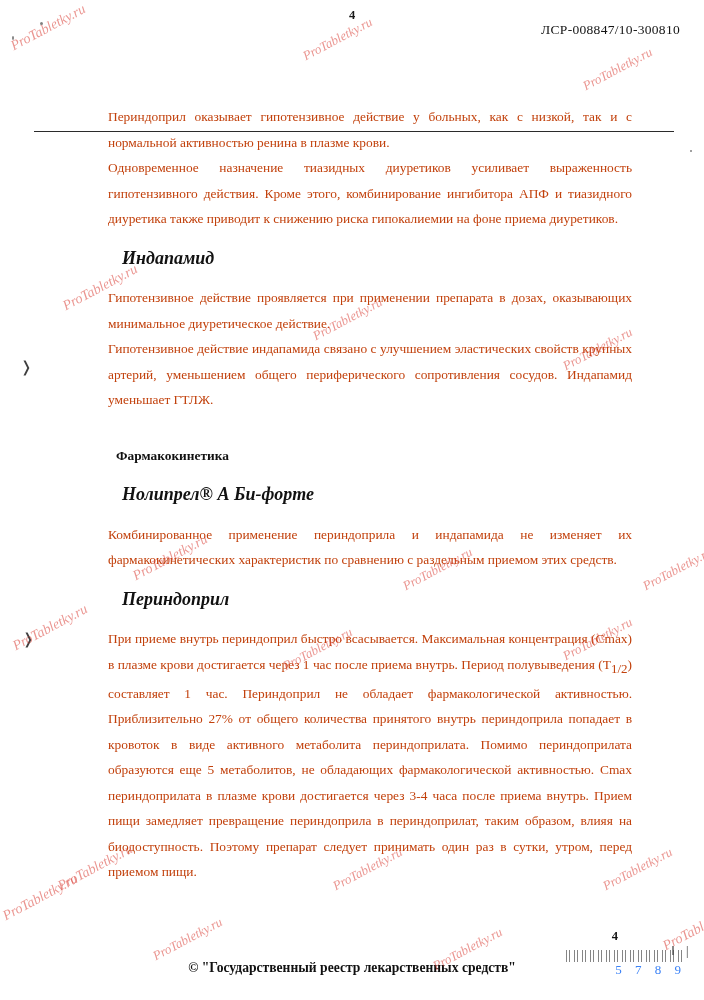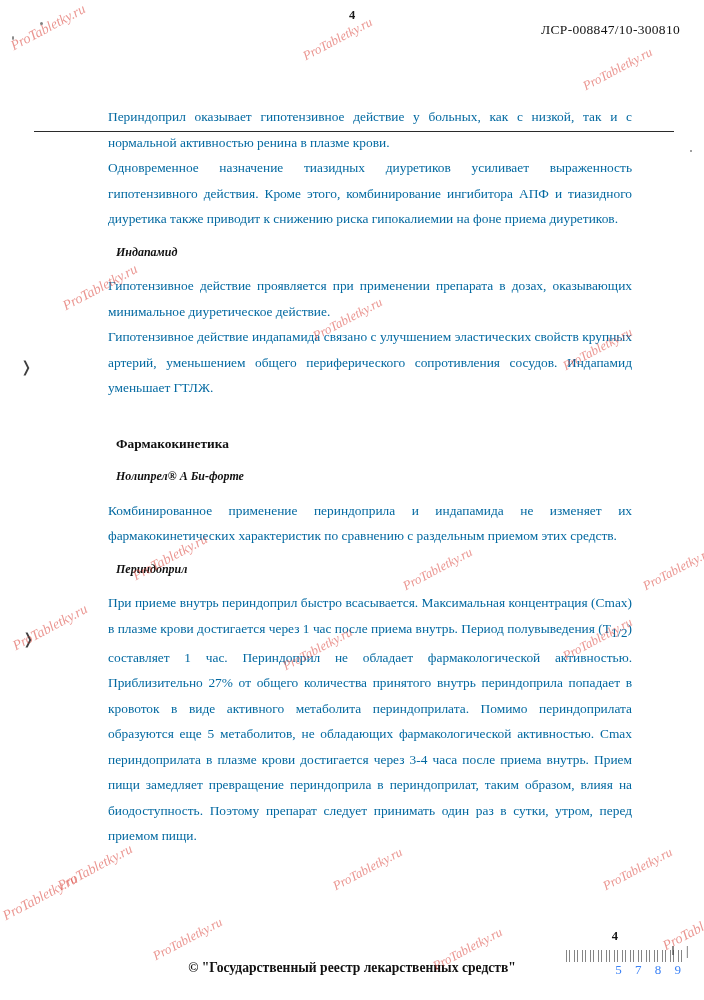--- a/index.html
+++ b/index.html
@@ -56,34 +56,34 @@
     top: 104px;
     left: 108px;
     width: 524px;
   }
   p.para {
     margin: 0 0 0 0;
     font-size: 13.4px;
     line-height: 25.5px;
     text-align: justify;
     text-indent: 0;
-    color: #0369a1;
+    color: #c2410c;
   }
   .heading {
     font-weight: bold;
     font-size: 13.4px;
     line-height: 25.5px;
     margin: 8px;
   }
   .heading-italic {
     font-weight: bold;
     font-style: italic;
-    font-size: 12px;
+    font-size: 18px;
     line-height: 25.5px;
-    margin: 8px;
+    margin: 14px;
   }
   .spacer-md { height: 22px; }
 
   
   .footer {
     position: absolute;
     left: 0;
     right: 0;
     bottom: 24px;
     text-align: center;

